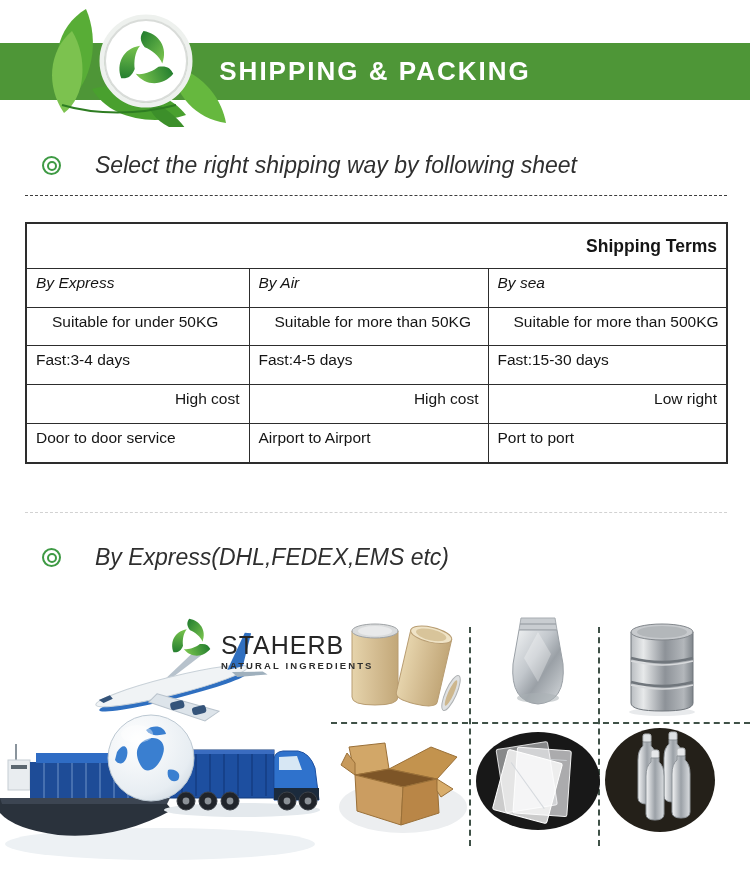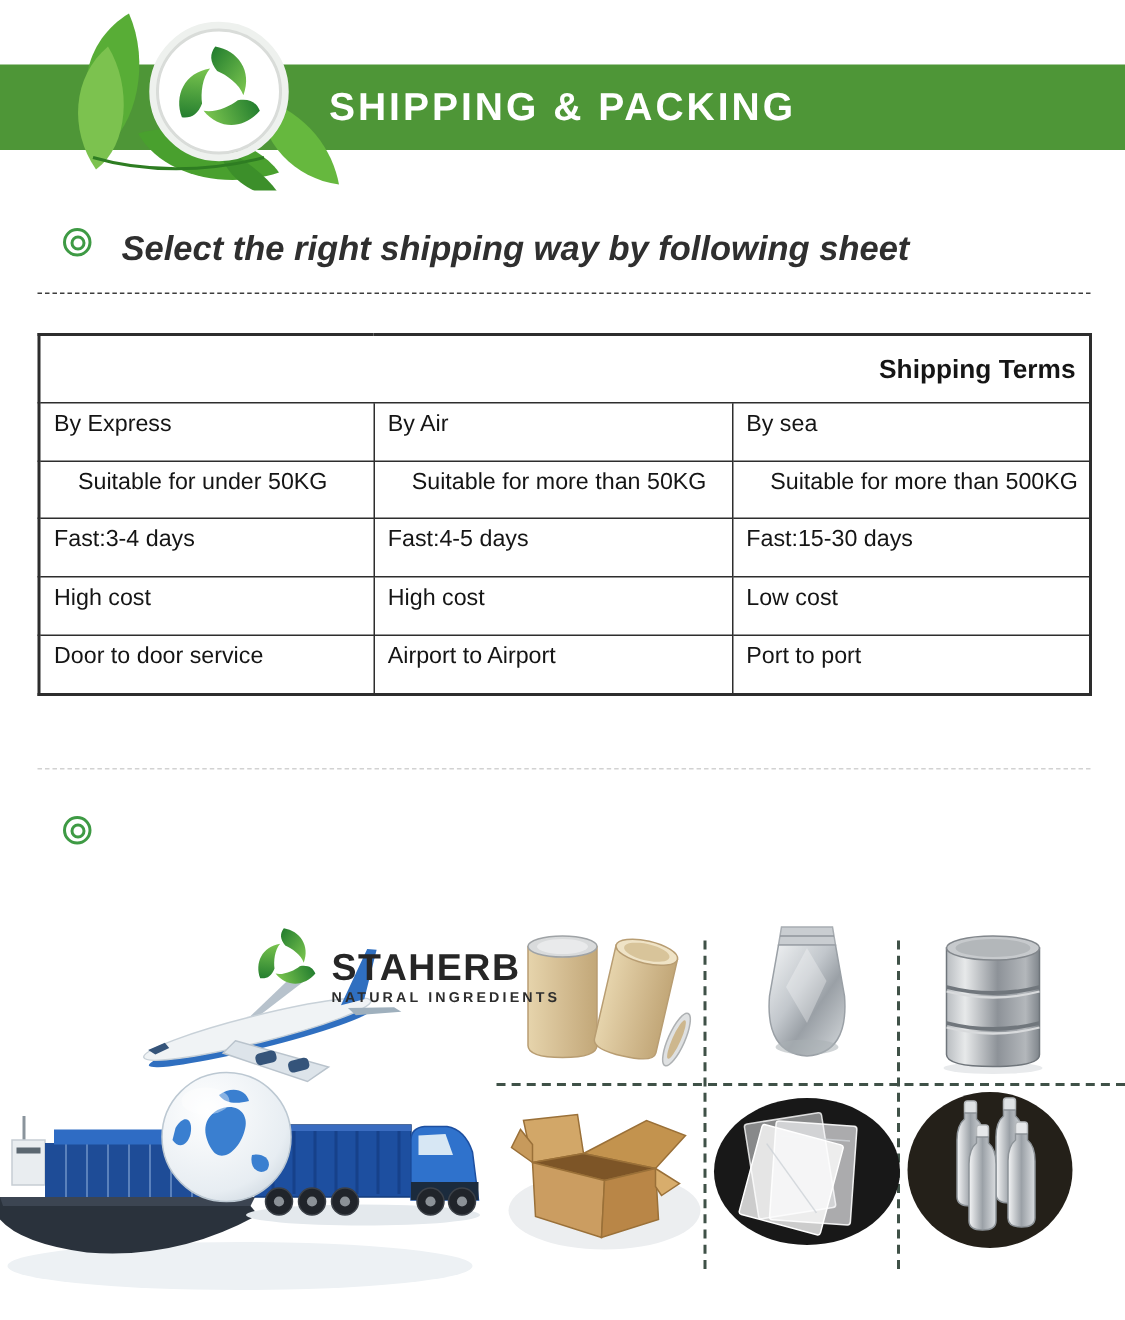--- a/index.html
+++ b/index.html
@@ -7,51 +7,51 @@
         font-family:"Liberation Sans",sans-serif;color:#1e1e1e;}
 
   
   .banner-bar{position:absolute;left:0;top:43px;width:750px;height:57px;background:#4e9637;}
   .banner-title{position:absolute;left:0;top:0;width:100%;height:100%;
       display:flex;align-items:center;justify-content:center;
       color:#fff;font-weight:bold;font-size:26px;letter-spacing:2px;}
   .banner-logo{position:absolute;left:34px;top:3px;width:192px;height:124px;z-index:3;}
 
   
-  .section-heading{position:absolute;left:42px;display:flex;align-items:flex-start;gap:20px;font-weight:bold;}
+  .section-heading{position:absolute;left:42px;display:flex;align-items:center;gap:34px;}
   .bullet{width:15px;height:15px;border:2px solid #3e9a44;border-radius:50%;
       display:inline-flex;align-items:center;justify-content:center;flex:0 0 auto;}
   .bullet::after{content:"";width:6px;height:6px;border:2px solid #3e9a44;border-radius:50%;}
   .heading-text{font-style:italic;font-size:23px;color:#2f2f2f;white-space:nowrap;}
   .heading-1{top:152px;}
   .heading-2{top:544px;}
 
   .dotted-line{position:absolute;left:25px;top:195px;width:702px;border-top:1px dashed #3d3d3d;}
   .faint-line{position:absolute;left:25px;top:512px;width:702px;border-top:1px dashed #d2d2d2;}
 
   
   .terms-table-wrap{position:absolute;left:25px;top:222px;width:701px;}
   table.terms{border-collapse:collapse;table-layout:fixed;width:701px;
       border:2px solid #2d2d2d;font-size:15.5px;color:#151515;}
   table.terms th,table.terms td{border:1px solid #2d2d2d;vertical-align:top;
       padding:5px 9px;overflow:hidden;white-space:nowrap;}
   table.terms th{height:34px;text-align:right;vertical-align:middle;
       font-size:17.5px;font-weight:600;}
-  tr.row-head td{height:28px;}
+  tr.row-head td{height:28px;font-style:italic;}
   tr.row-a td{height:27px;padding-left:25px;}
   tr.row-b td{height:28px;}
-  tr.row-c td{height:28px;}
+  tr.row-c td{height:28px;text-align:right;}
   tr.row-d td{height:28px;}
   tr.row-e td{height:40px;}
 
   
   .collage{position:absolute;left:0px;top:612px;width:332px;height:265px;}
   .brand{position:absolute;left:168px;top:610px;display:flex;align-items:center;gap:7px;z-index:4;}
   .brand-text{display:flex;flex-direction:column;line-height:1;}
-  .brand-name{font-size:25px;font-weight:bold;color:#262626;letter-spacing:1px;margin-top:23px;}
+  .brand-name{font-size:25px;font-weight:normal;color:#262626;letter-spacing:1px;margin-top:23px;}
   .brand-tagline{font-size:9.5px;font-weight:bold;color:#2d2d2d;letter-spacing:2.1px;margin-top:3px;}
   .dash-h{position:absolute;left:331px;top:722px;width:419px;border-top:2px dashed #3f5147;}
   .dash-v1{position:absolute;left:469px;top:627px;height:219px;border-left:2px dashed #3f5147;}
   .dash-v2{position:absolute;left:598px;top:627px;height:219px;border-left:2px dashed #3f5147;}
   .pack-item{position:absolute;}
   .p-fiber{left:338px;top:611px;}
   .p-foil{left:493px;top:610px;}
   .p-steel{left:617px;top:618px;}
   .p-box{left:333px;top:733px;}
   .p-bags{left:473px;top:729px;}
@@ -122,34 +122,35 @@
         <td>Suitable for more than 500KG</td>
       </tr>
       <tr class="row-b">
         <td>Fast:3-4 days</td>
         <td>Fast:4-5 days</td>
         <td>Fast:15-30 days</td>
       </tr>
       <tr class="row-c">
         <td>High cost</td>
         <td>High cost</td>
-        <td>Low cost</td>
+        <td>Low right</td>
       </tr>
       <tr class="row-d">
         <td>Door to door service</td>
         <td>Airport to Airport</td>
         <td>Port to port</td>
       </tr>
     </tbody>
       </table>
   </div>
   <div class="faint-line"></div>
 
   <div class="section-heading heading-2">
     <span class="bullet"></span>
+    <span class="heading-text">By Express(DHL,FEDEX,EMS etc)</span>
   </div>
 
   <div class="brand">
     <svg width="46" height="48" viewBox="-26 -26 52 52">
       <defs>
         <linearGradient id="lgLeafB" x1="0" y1="0" x2="1" y2="1">
           <stop offset="0" stop-color="#1f7a2d"></stop>
             <stop offset="1" stop-color="#7ec850"></stop>
         </linearGradient>
       </defs>

